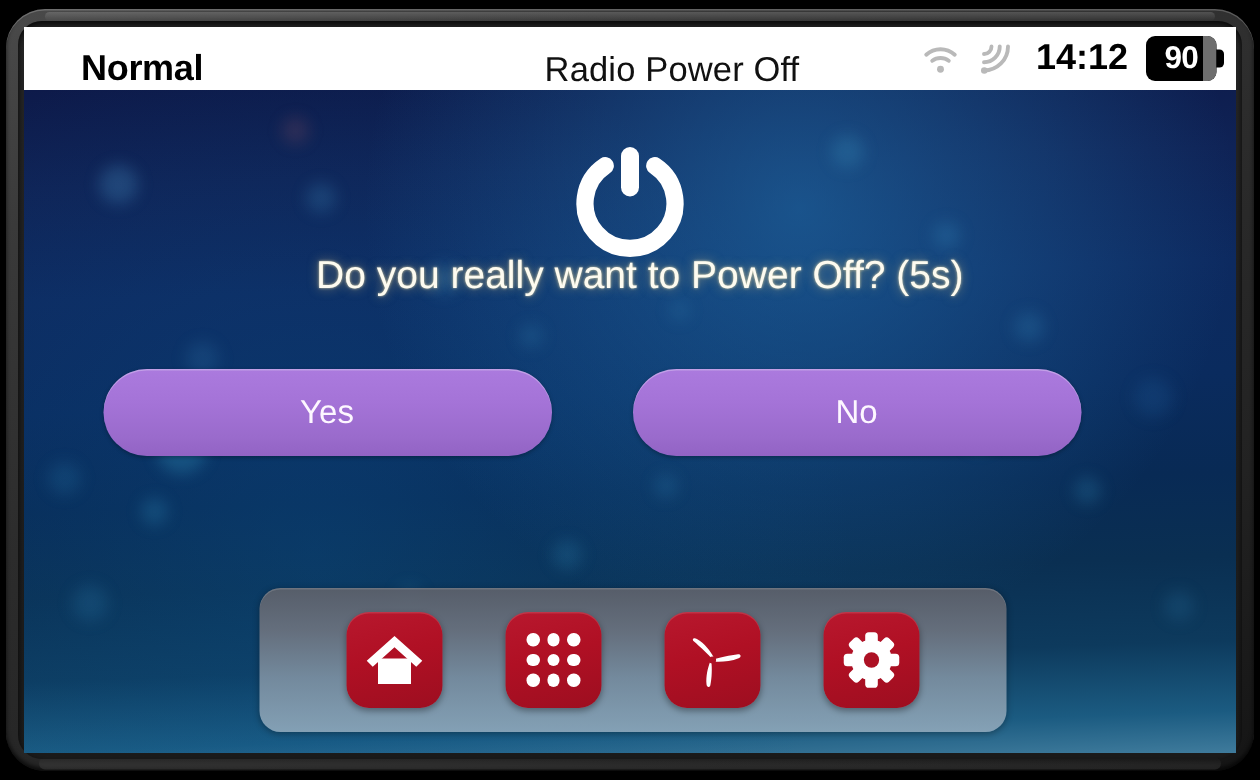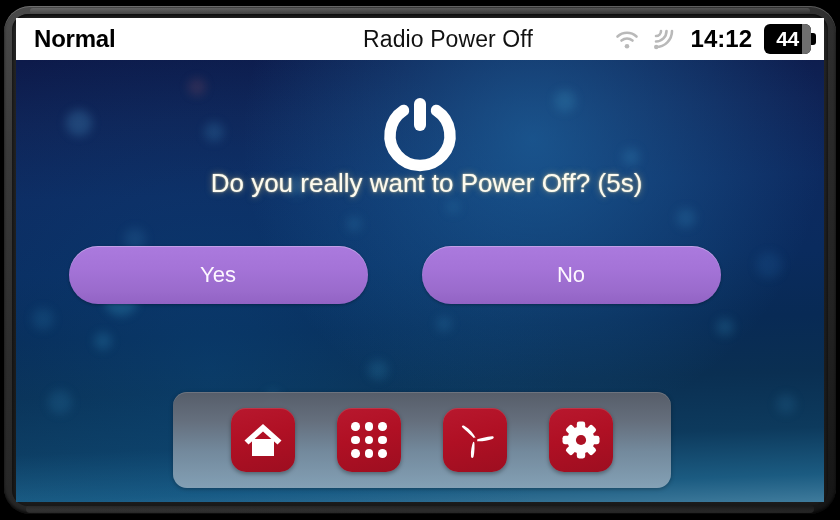--- a/index.html
+++ b/index.html
@@ -38,21 +38,21 @@
   
   #screen {
     position:absolute; left:16px; top:18px; width:808px; height:484px;
     overflow:hidden; background:#0b1437;
   }
 
   
   #statusbar {
     position:absolute; left:0; top:0; width:808px; height:42px;
     background:#ffffff;
-    display:flex; align-items:center;
+    display:flex; align-items:flex-end;padding-left:20px;
   }
   .sb-left {
     font-size:24px; font-weight:bold; color:#000;
     margin-left:18px; white-space:nowrap; letter-spacing:-.2px;
   }
   .sb-title {
     position:absolute; left:0; width:808px; text-align:center;
     font-size:23px; color:#111; letter-spacing:.1px;margin-left:28px;
   }
   .sb-right {
@@ -208,21 +208,21 @@
             </g>
             <circle cx="5.2" cy="20" r="2.2" fill="#b9b9b9"></circle>
           </svg>
         </span>
         <span class="sb-clock">14:12</span>
         <div class="battery">
           <div class="battery-nub"></div>
           <div class="battery-body">
             <div class="battery-fill" style="width: 19%;"></div>
           </div>
-          <div class="battery-pct">44</div>
+          <div class="battery-pct">90</div>
         </div>
       </div>
     </div>
 
     <div id="power-glyph">
       <svg width="86" height="86" viewBox="0 0 86 86">
         <path d="M26.5 20.5 A30 30 0 1 0 59.5 20.5" fill="none" stroke="#ffffff" stroke-width="11.5" stroke-linecap="round"></path>
         <rect x="37" y="8" width="12" height="33" rx="6" fill="#ffffff"></rect>
       </svg>
     </div>

